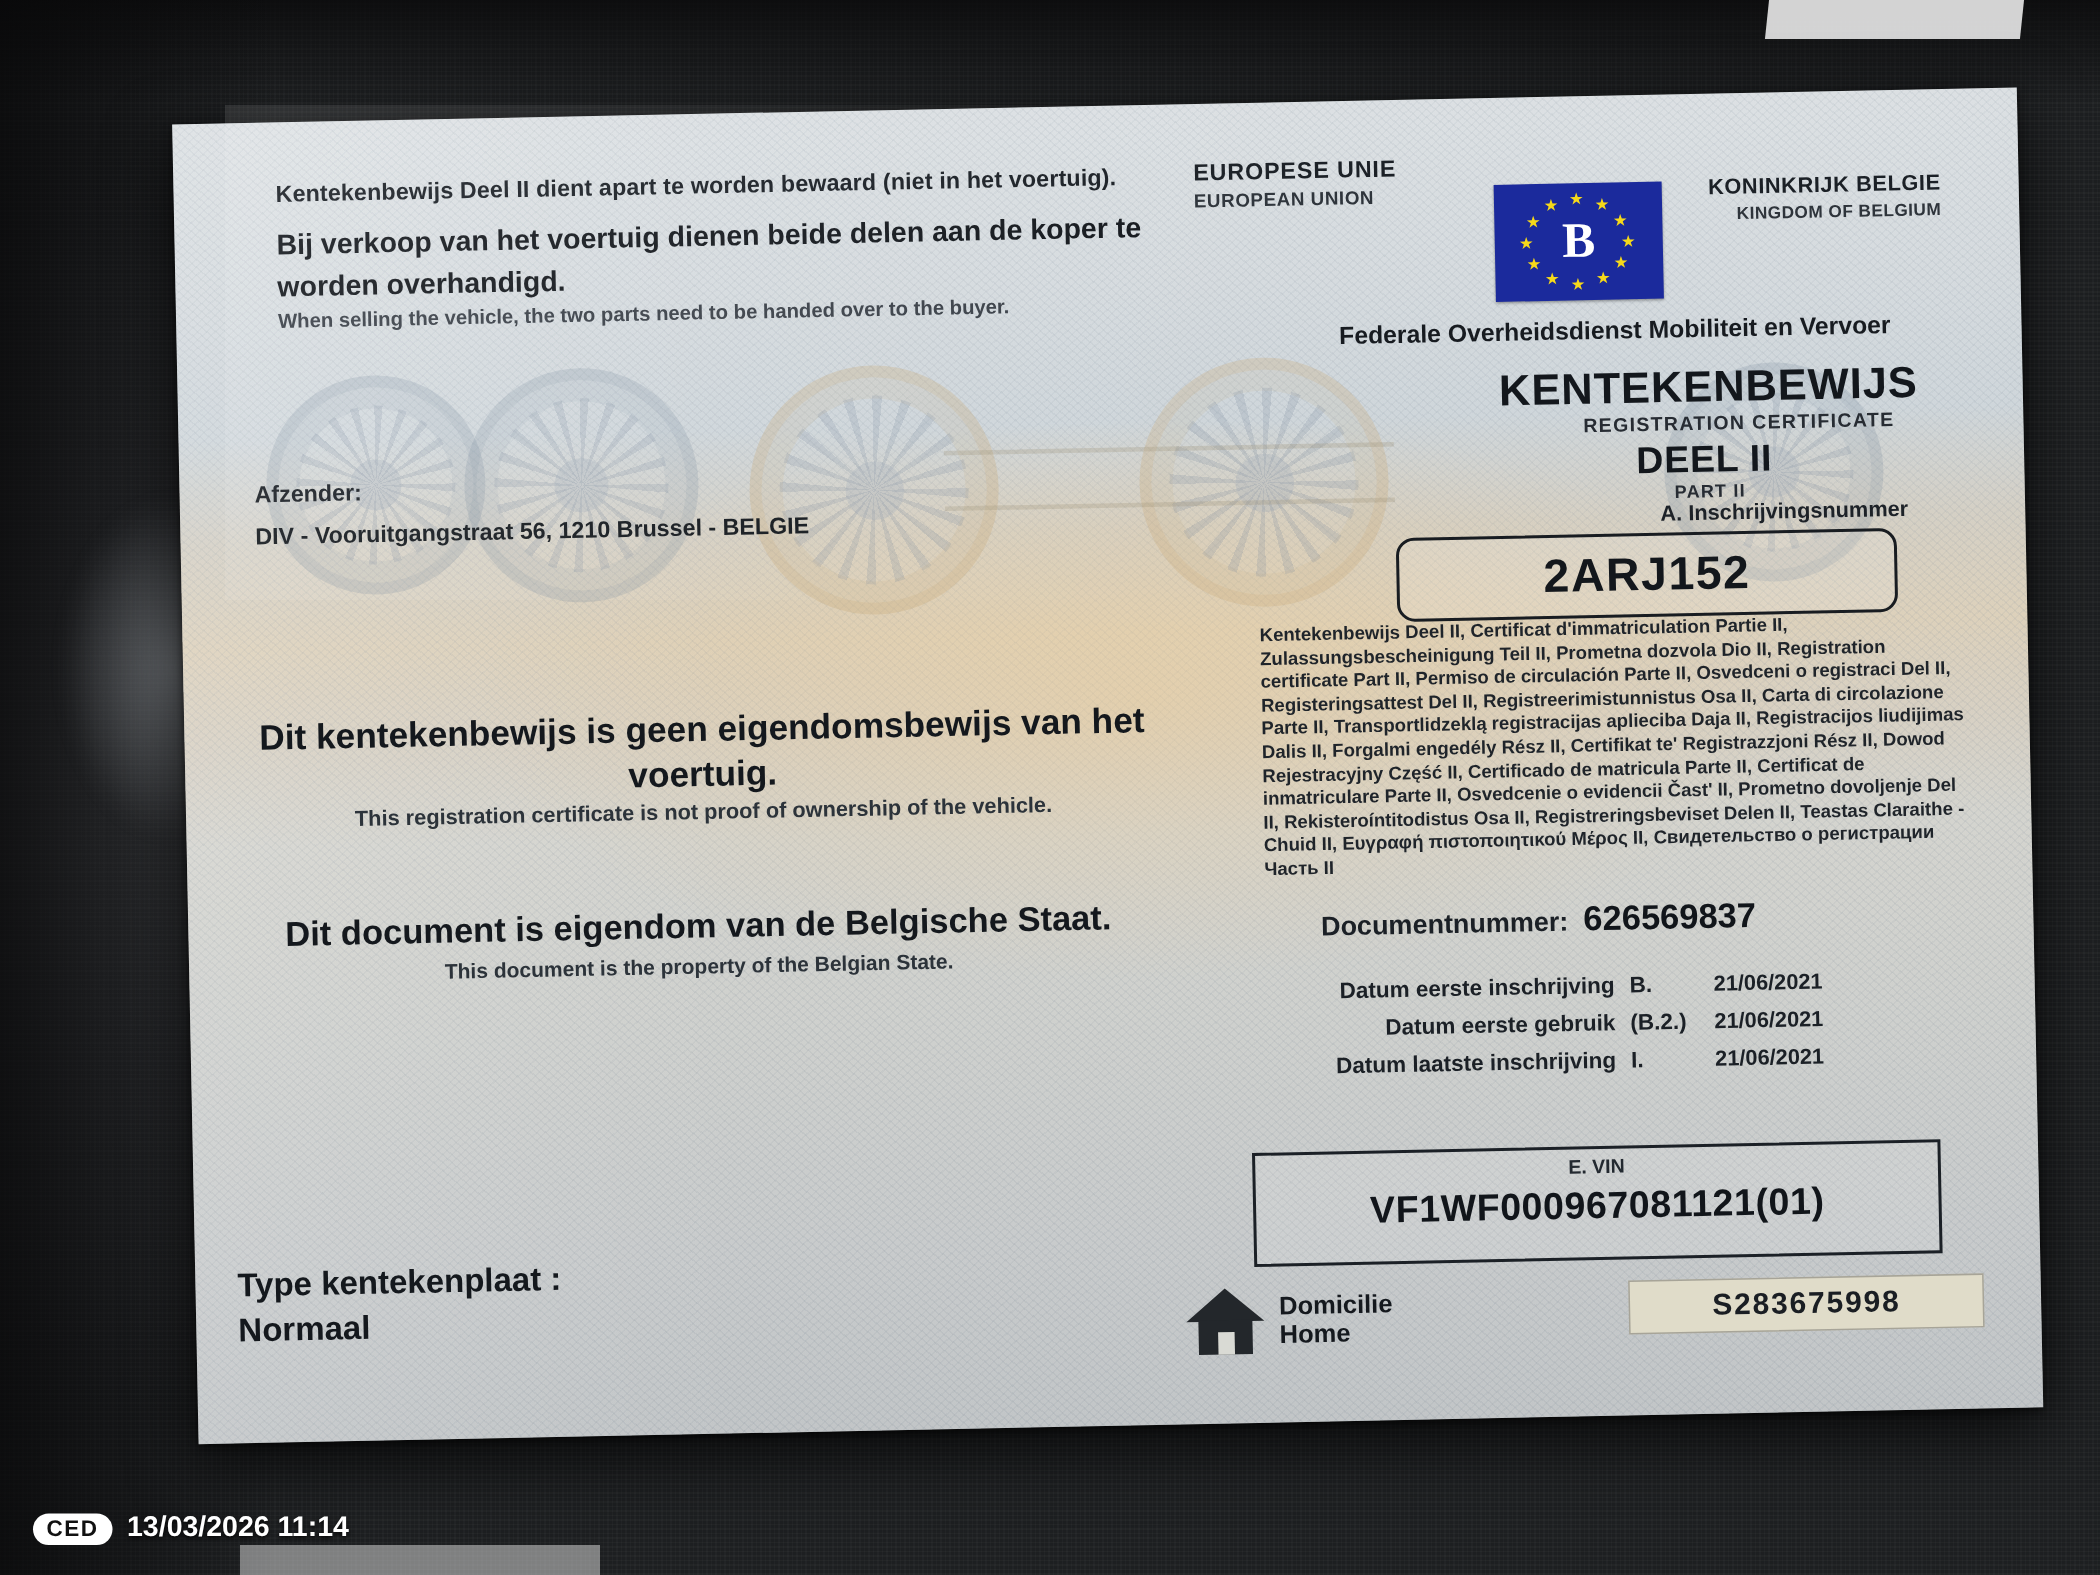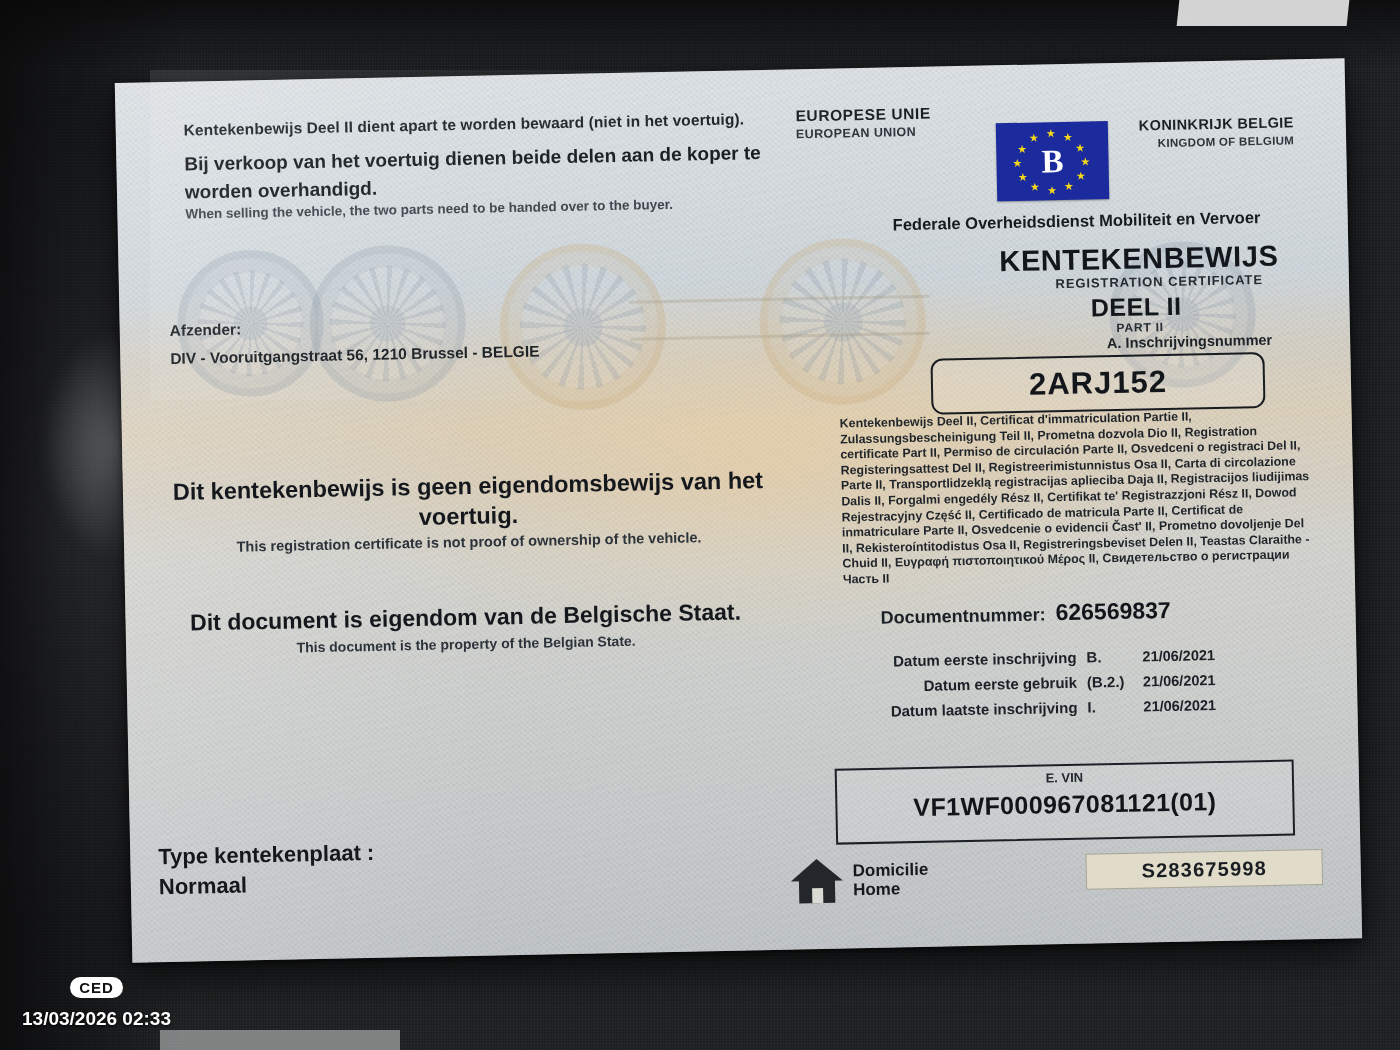--- a/index.html
+++ b/index.html
@@ -236,21 +236,20 @@
     position:absolute; left: 21px; top: 29px; width: 11px; height: 15px; background:#d9dad4;
   }
   .home-text { line-height: 19px; }
   .home-text div { font-size: 17px; font-weight: 700; color:#15191e;}
 
   
   .stamp {
     position:absolute; left: 22px; bottom: 20px;
     display:flex; align-items:center; gap:10px;
     z-index: 20;
-    flex-direction: column;
   }
   .stamp .badge {
     background:#ffffff; color:#111; font-weight:800; font-size: 15px;
     padding: 2px 9px; border-radius: 11px; letter-spacing:1px;
     font-family:"Liberation Sans", sans-serif;
   }
   .stamp .when {
     color:#ffffff; font-size: 19px; font-weight: 600;
     text-shadow: 0 1px 3px rgba(0,0,0,.9);
   }
@@ -389,15 +388,15 @@
           <div>Home</div>
         </div>
       </div>
     </div>
   </div>
 
   <div class="glare"></div>
 
   <div class="stamp">
     <span class="badge">CED</span>
-    <span class="when">13/03/2026 02:33</span>
+    <span class="when">13/03/2026 11:14</span>
   </div>
 </div>
 
 </body></html>

